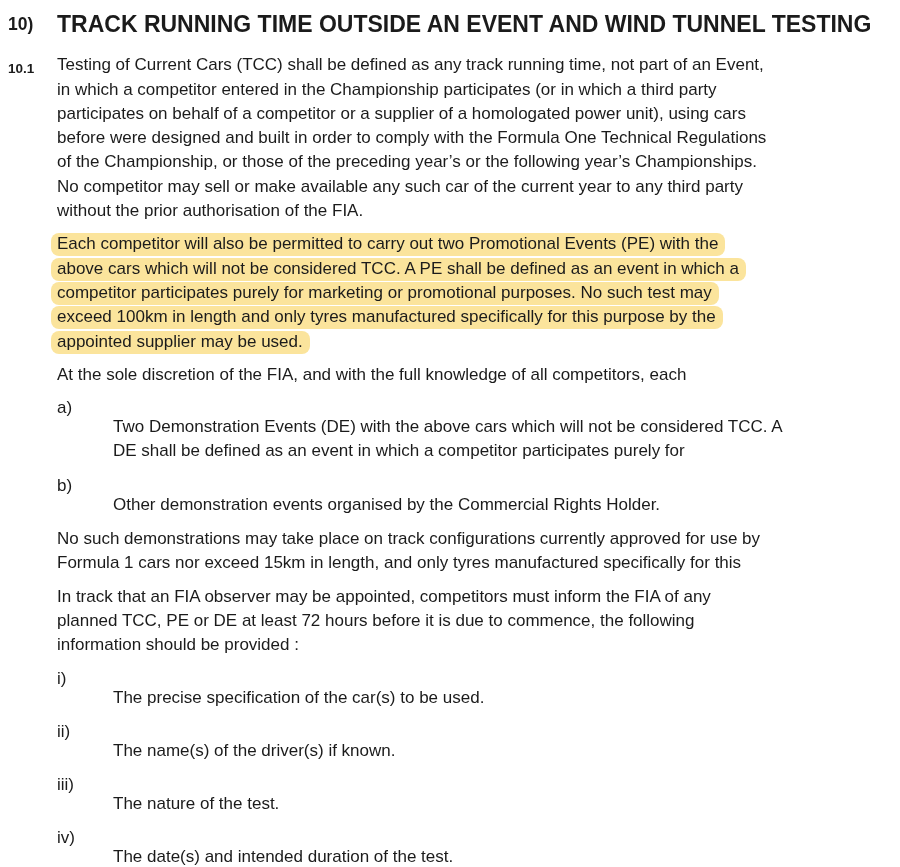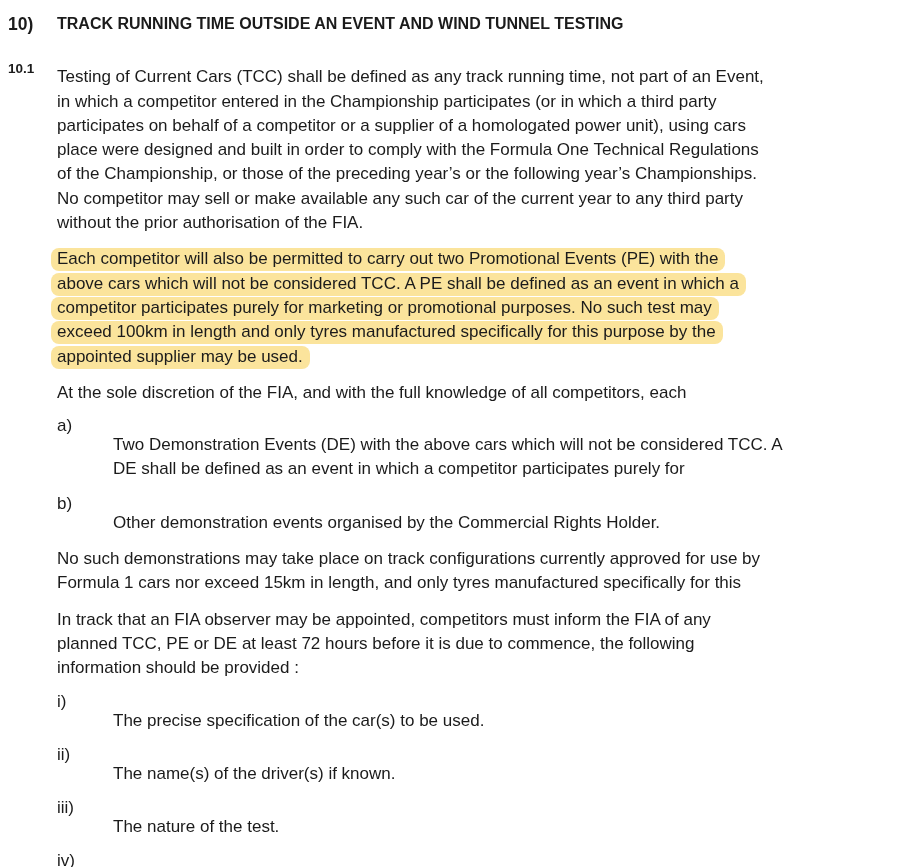--- a/index.html
+++ b/index.html
@@ -17,33 +17,33 @@
     color: var(--text-color);
     overflow: hidden;
   }
   .heading-row {
     display: flex;
     margin-bottom: 17px;
     font-weight: bold;
     font-size: 17.5px;
   }
   .heading-num { width: 49px; flex: none; }
-  .heading-title { margin: 0; font-size: 16px; font-weight: bold; line-height: 24.3px; }
+  .heading-title { margin: 0; font-size: 23px; font-weight: bold; line-height: 24.3px; }
 
   .clause-row { display: flex; }
   .clause-num {
     width: 49px;
     flex: none;
     font-weight: bold;
     font-size: 13.5px;
     padding-top: 4px;
   }
   .clause-body { flex: 1; min-width: 0; }
 
-  .para { margin: 12px 0 9px 0; }
+  .para { margin: 0 0 9px 0; }
   .line { white-space: nowrap; }
   .line > span { white-space: nowrap; }
 
   .para.hl .line > span {
     background: var(--highlight-color);
     border-radius: 8px;
     padding: 1px 7px 3px 6px;
     margin-left: -6px;
   }
 
@@ -65,21 +65,21 @@
 
   <div class="clause-row">
     <span class="clause-num">10.1</span>
 
     <div class="clause-body">
 
       <div class="para">
           <div class="line"><span>Testing of Current Cars (TCC) shall be defined as any track running time, not part of an Event,</span></div>
           <div class="line"><span>in which a competitor entered in the Championship participates (or in which a third party</span></div>
           <div class="line"><span>participates on behalf of a competitor or a supplier of a homologated power unit), using cars</span></div>
-          <div class="line"><span>place were designed and built in order to comply with the Formula One Technical Regulations</span></div>
+          <div class="line"><span>before were designed and built in order to comply with the Formula One Technical Regulations</span></div>
           <div class="line"><span>of the Championship, or those of the preceding year’s or the following year’s Championships.</span></div>
           <div class="line"><span>No competitor may sell or make available any such car of the current year to any third party</span></div>
           <div class="line"><span>without the prior authorisation of the FIA.</span></div>
         </div>
 
       <div class="para hl">
           <div class="line"><span>Each competitor will also be permitted to carry out two Promotional Events (PE) with the</span></div>
           <div class="line"><span>above cars which will not be considered TCC. A PE shall be defined as an event in which a</span></div>
           <div class="line"><span>competitor participates purely for marketing or promotional purposes. No such test may</span></div>
           <div class="line"><span>exceed 100km in length and only tyres manufactured specifically for this purpose by the</span></div>

